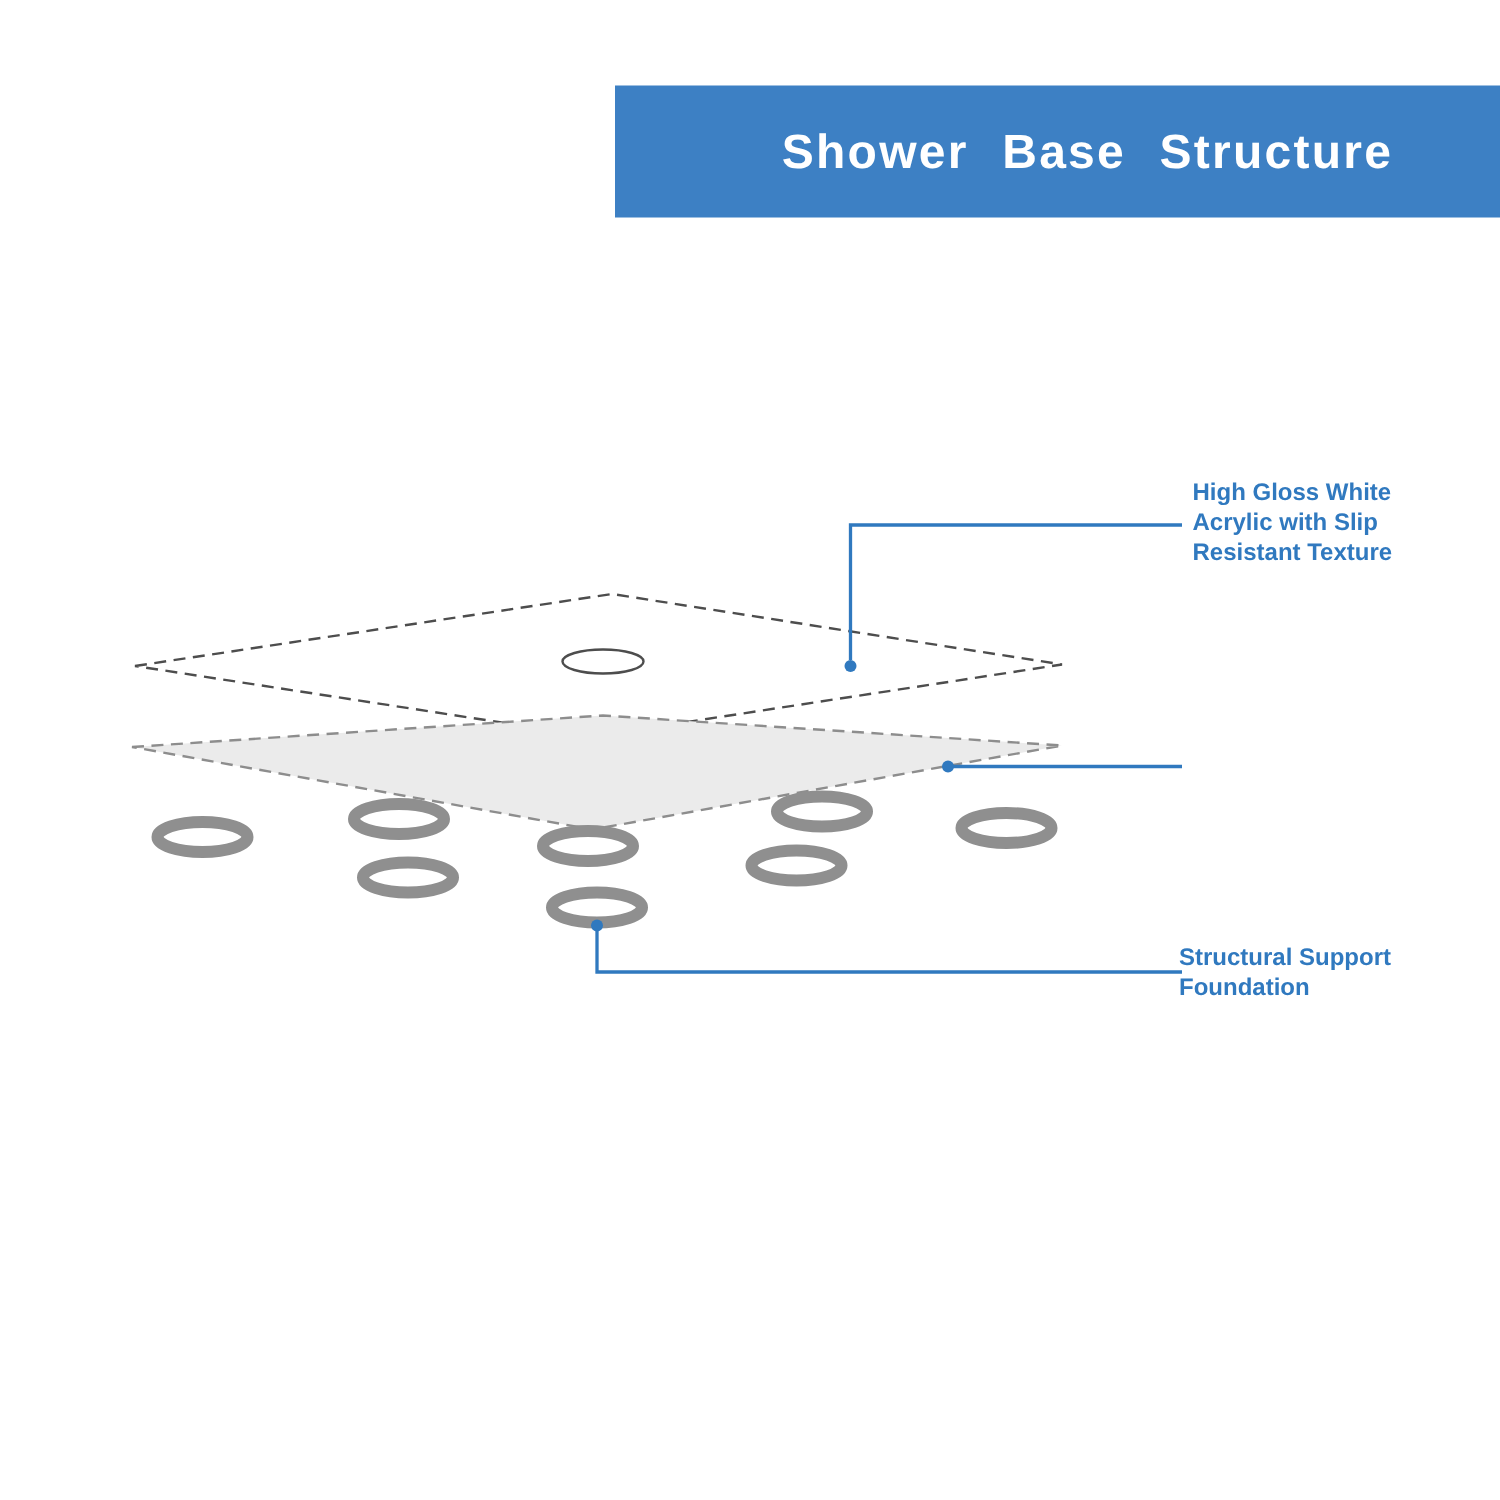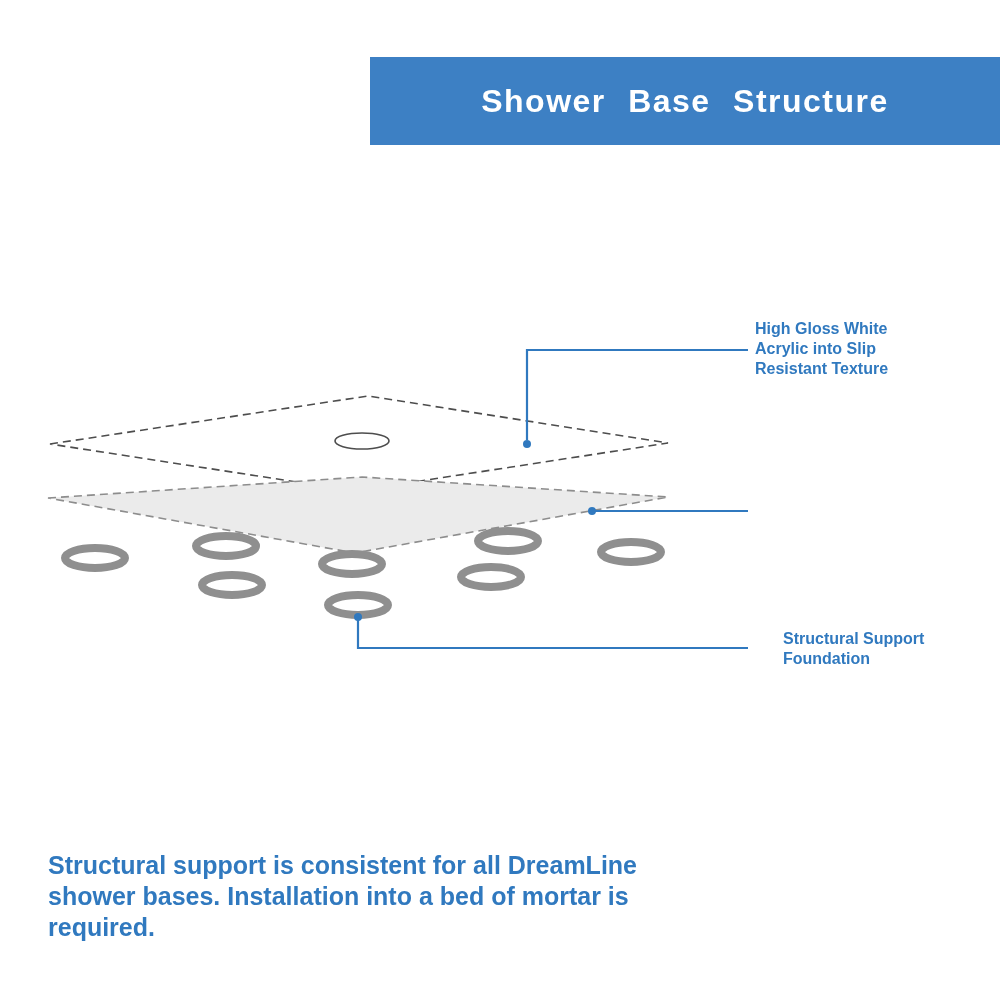--- a/index.html
+++ b/index.html
@@ -2,21 +2,21 @@
 <html style="--accent-blue: #3079bf; --banner-blue: #3d80c4; --layer-gray: #ebebeb; --ring-gray: #8f8f8f;"><head>
 <meta charset="utf-8">
 <style>
   * { margin: 0; padding: 0; box-sizing: border-box; }
   html, body { background: #ffffff; }
   body {
     width: 1000px; height: 1000px;
     position: relative; overflow: hidden;
     font-family: "Liberation Sans", sans-serif;
   }
-  .stage { position: absolute; inset: 0; width: 911px; height: 1000px; }
+  .stage { position: absolute; inset: 0; width: 911px; height: 1000px; margin-left: 40px; }
 
   .banner {
     position: absolute; left: 370px; top: 57px; width: 630px; height: 88px;
     background: var(--banner-blue, #3d80c4);
     display: flex; align-items: center; justify-content: center;
   }
   .banner-title {
     color: #ffffff; font-weight: bold; font-size: 32px;
     letter-spacing: 1.5px; word-spacing: 12px; white-space: nowrap;
   }
@@ -29,21 +29,21 @@
   .rings ellipse { fill: none; stroke: var(--ring-gray, #8f8f8f); stroke-width: 8; }
   .leaders polyline { fill: none; stroke: var(--accent-blue, #3079bf); stroke-width: 2.2; }
   .leaders circle   { fill: var(--accent-blue, #3079bf); }
 
   .callout {
     position: absolute; color: var(--accent-blue, #3079bf);
     font-weight: bold; font-size: 16px; line-height: 20px;
   }
   .callout-acrylic    { left: 755px; top: 319px; width: 162px; }
   .callout-fiberglass { left: 755px; top: 490px; width: 160px; }
-  .callout-support    { left: 783px; top: 629px; width: 178px; }
+  .callout-support    { left: 746px; top: 629px; width: 178px; }
 
   .footer {
     position: absolute; left: 48px; top: 850px; width: 660px;
     color: var(--accent-blue, #3079bf);
     font-weight: bold; font-size: 25px; line-height: 31px;
   }
 </style>
 </head>
 <body>
 
@@ -76,20 +76,19 @@
       <circle cx="527" cy="444" r="4"></circle>
 
       <polyline points="748,511 594,511"></polyline>
       <circle cx="592" cy="511" r="4"></circle>
 
       <polyline points="358,620 358,648 748,648"></polyline>
       <circle cx="358" cy="617" r="4"></circle>
     </g>
   </svg>
 
-  <div class="callout callout-acrylic">High Gloss White Acrylic into Slip Resistant Texture</div>
+  <div class="callout callout-acrylic">High Gloss White Acrylic with Slip Resistant Texture</div>
 
 
   <div class="callout callout-support">Structural Support Foundation</div>
 
-  <div class="footer">Structural support is consistent for all DreamLine shower bases. Installation into a bed of mortar is required.</div>
 
 </div>
 
 </body></html>

